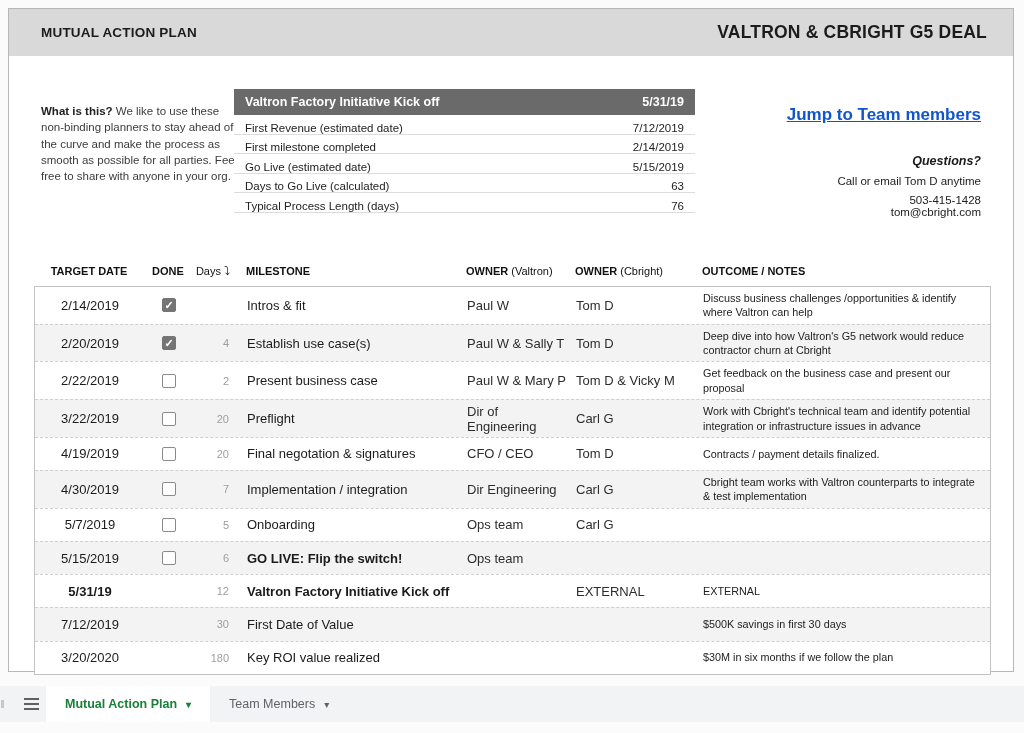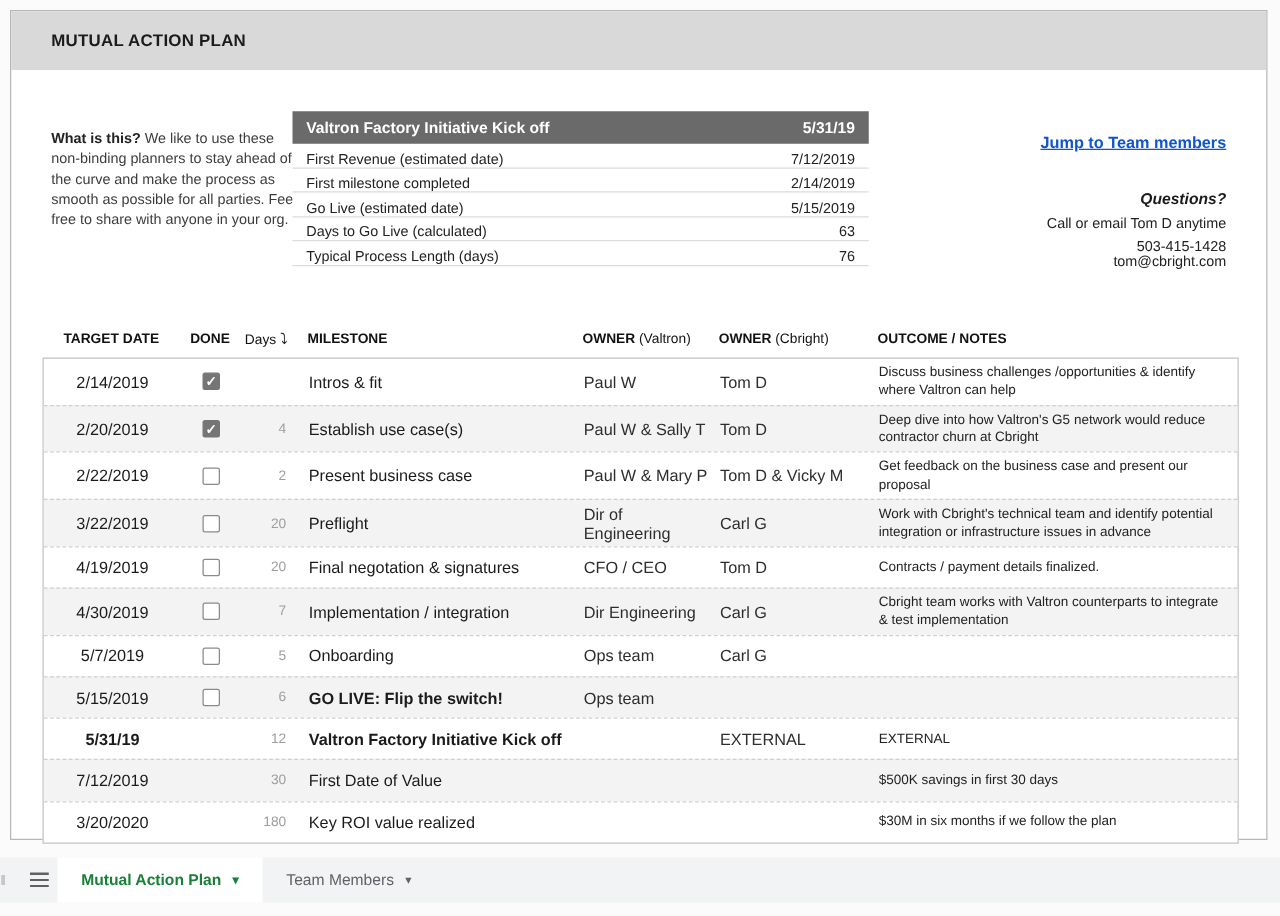--- a/index.html
+++ b/index.html
@@ -25,21 +25,21 @@
     line-height:1.42; color:#3c3c3c;}
   .intro b{color:#222;}
   
   .summary{position:absolute; left:225px; top:80px; width:461px; background:#fff;}
   .sum-head{background:var(--sumHeader); color:#fff; font-weight:bold; font-size:12.5px;
     height:26px; display:flex; justify-content:space-between; align-items:center; padding:0 11px;}
   .sum-row{height:19.5px; display:flex; justify-content:space-between; align-items:flex-end;
     padding:0 11px; border-bottom:1px solid #dcdcdc; font-size:11.5px; color:#222;gap:28px;}
   
   .contact{position:absolute; left:690px; top:96px; width:282px; text-align:right;}
-  .contact .jump{font-size:13px; color:var(--link); text-decoration:underline;
+  .contact .jump{font-size:17px; color:var(--link); text-decoration:underline;
     font-weight:bold; cursor:pointer; display:inline-block;}
   .contact .q{font-size:12.5px; font-weight:bold; margin-top:29px;font-style:italic;}
   .contact .line{font-size:11.5px; margin-top:7px; color:#222;}
   .contact .line.mail{margin-top:0;}
   
   .m-grid{display:grid; grid-template-columns:110px 48px 48px 222px 109px 127px 1fr;}
   .m-header{position:absolute; left:25px; top:249px; width:957px; height:26px; align-items:center;}
   .m-header > div{font-size:11px; font-weight:bold; color:#111;}
   .h-date{text-align:center;}
   .h-done{text-align:center;}
@@ -77,20 +77,21 @@
   .tab.active{background:#fff; color:var(--green); font-weight:bold;}
   .tab.inactive{color:var(--grayText);}
   .tab .caret{font-size:10px;}
 </style>
 </head>
 <body>
 
 <div class="card">
   <div class="band">
     <div class="t-left">MUTUAL ACTION PLAN</div>
+    <div class="t-right">VALTRON &amp; CBRIGHT G5 DEAL</div>
   </div>
 
   <div class="intro">
     <b>What is this?</b><span> We like to use these non-binding planners to stay ahead of the curve and make the process as smooth as possible for all parties. Feel free to share with anyone in your org.</span>
   </div>
 
   <div class="summary">
     <div class="sum-head">
       <span>Valtron Factory Initiative Kick off</span>
       <span>5/31/19</span>

